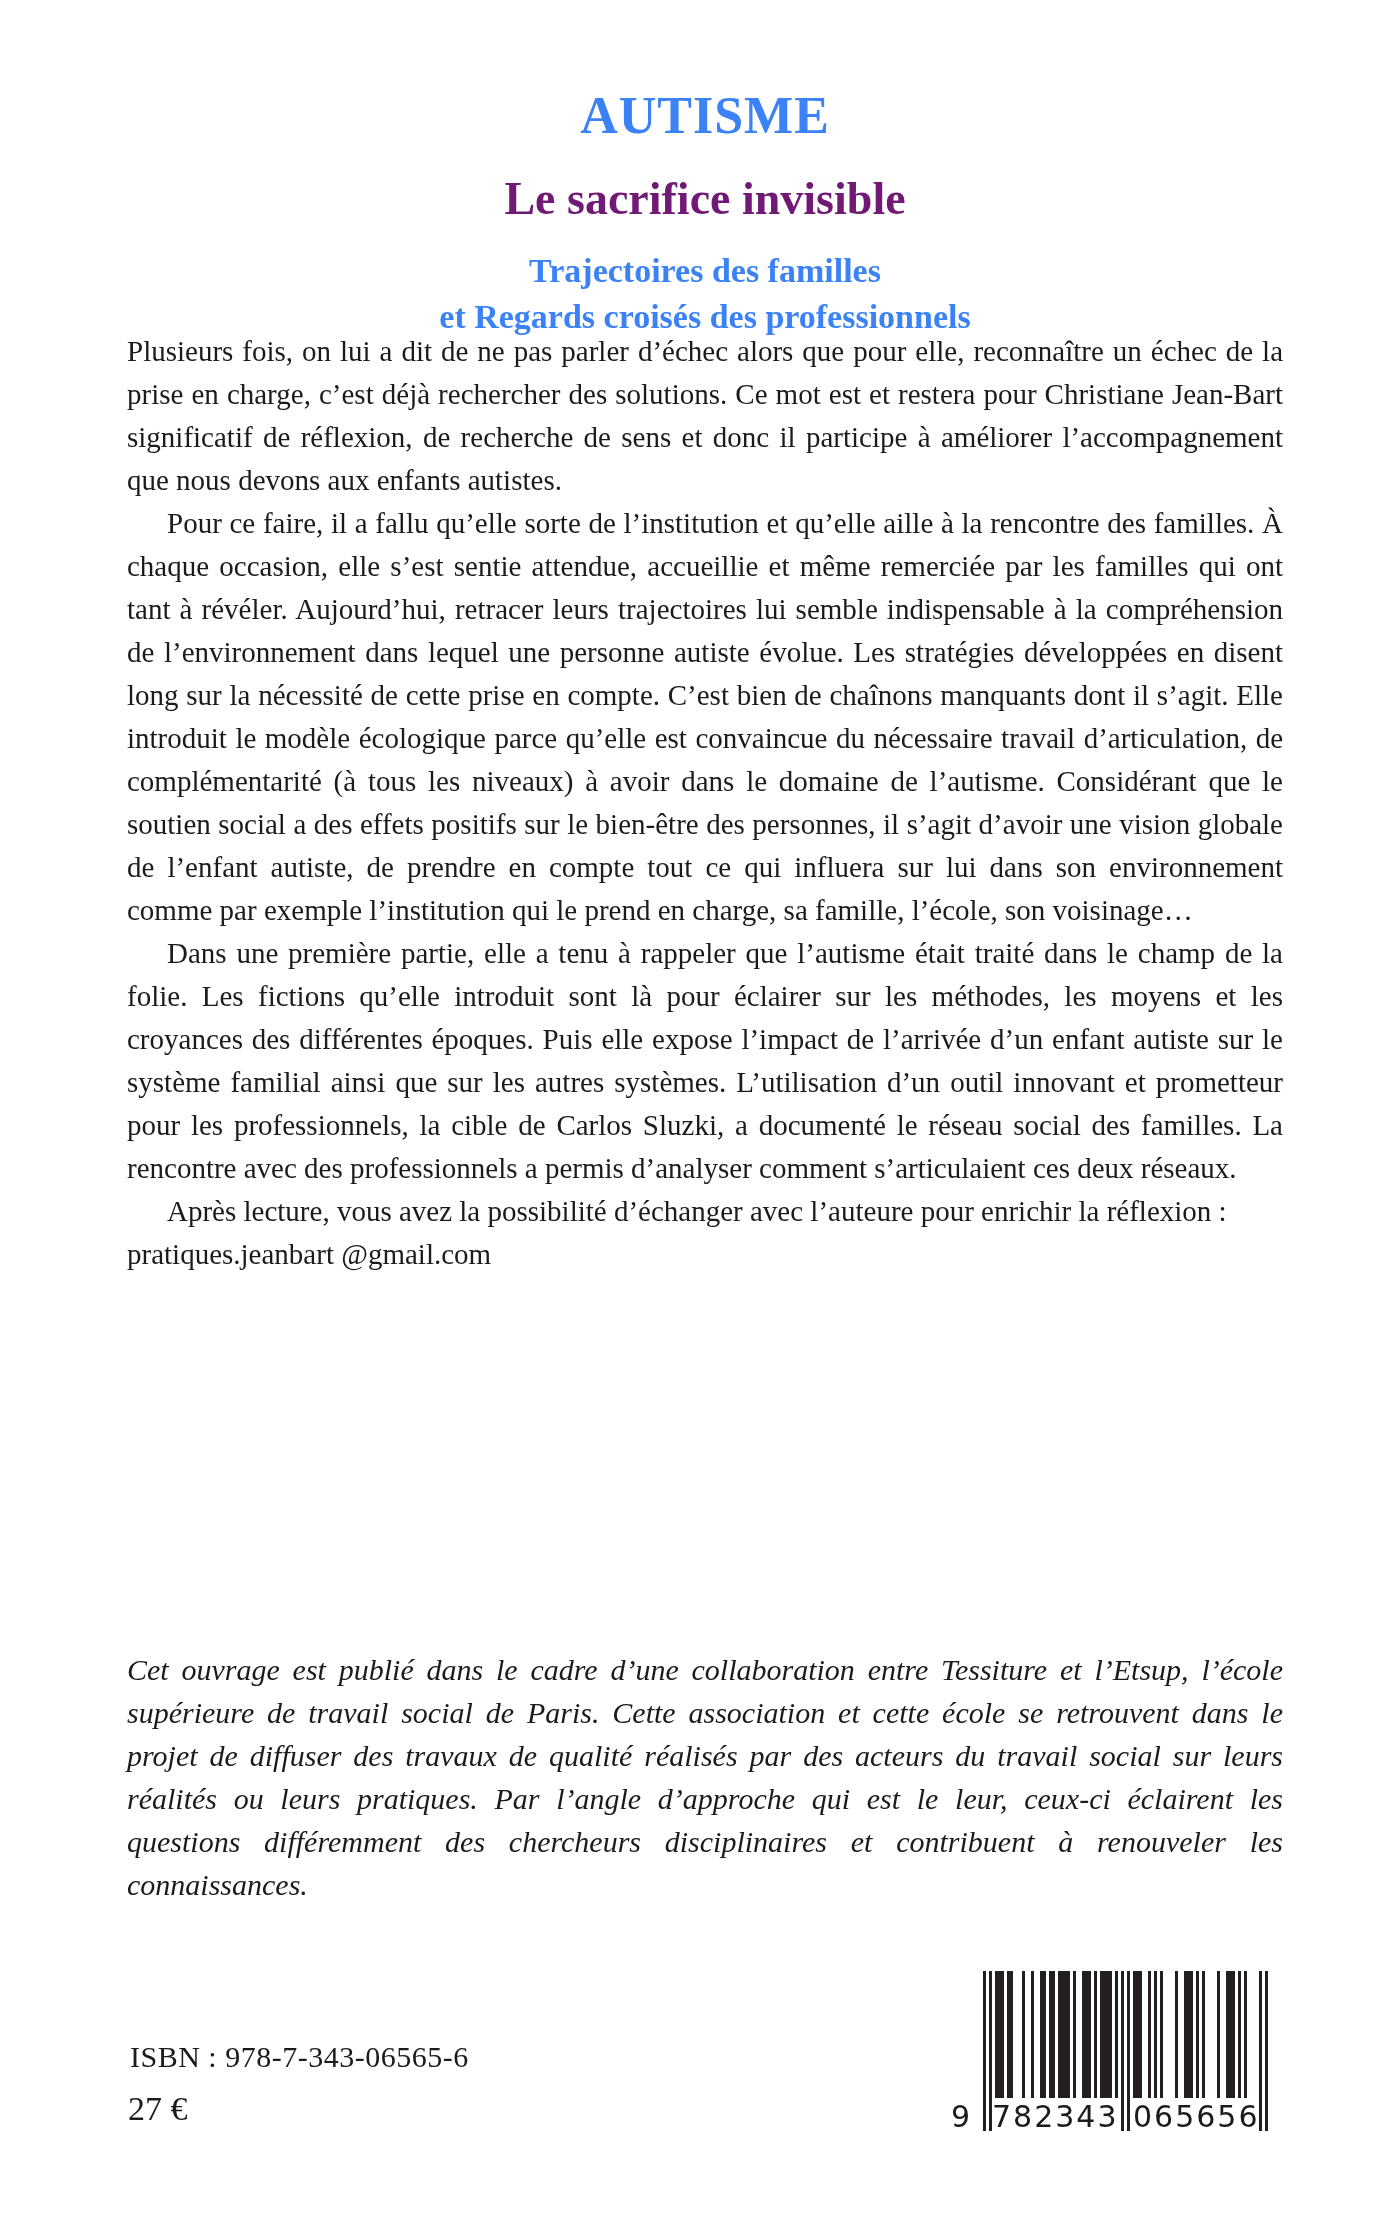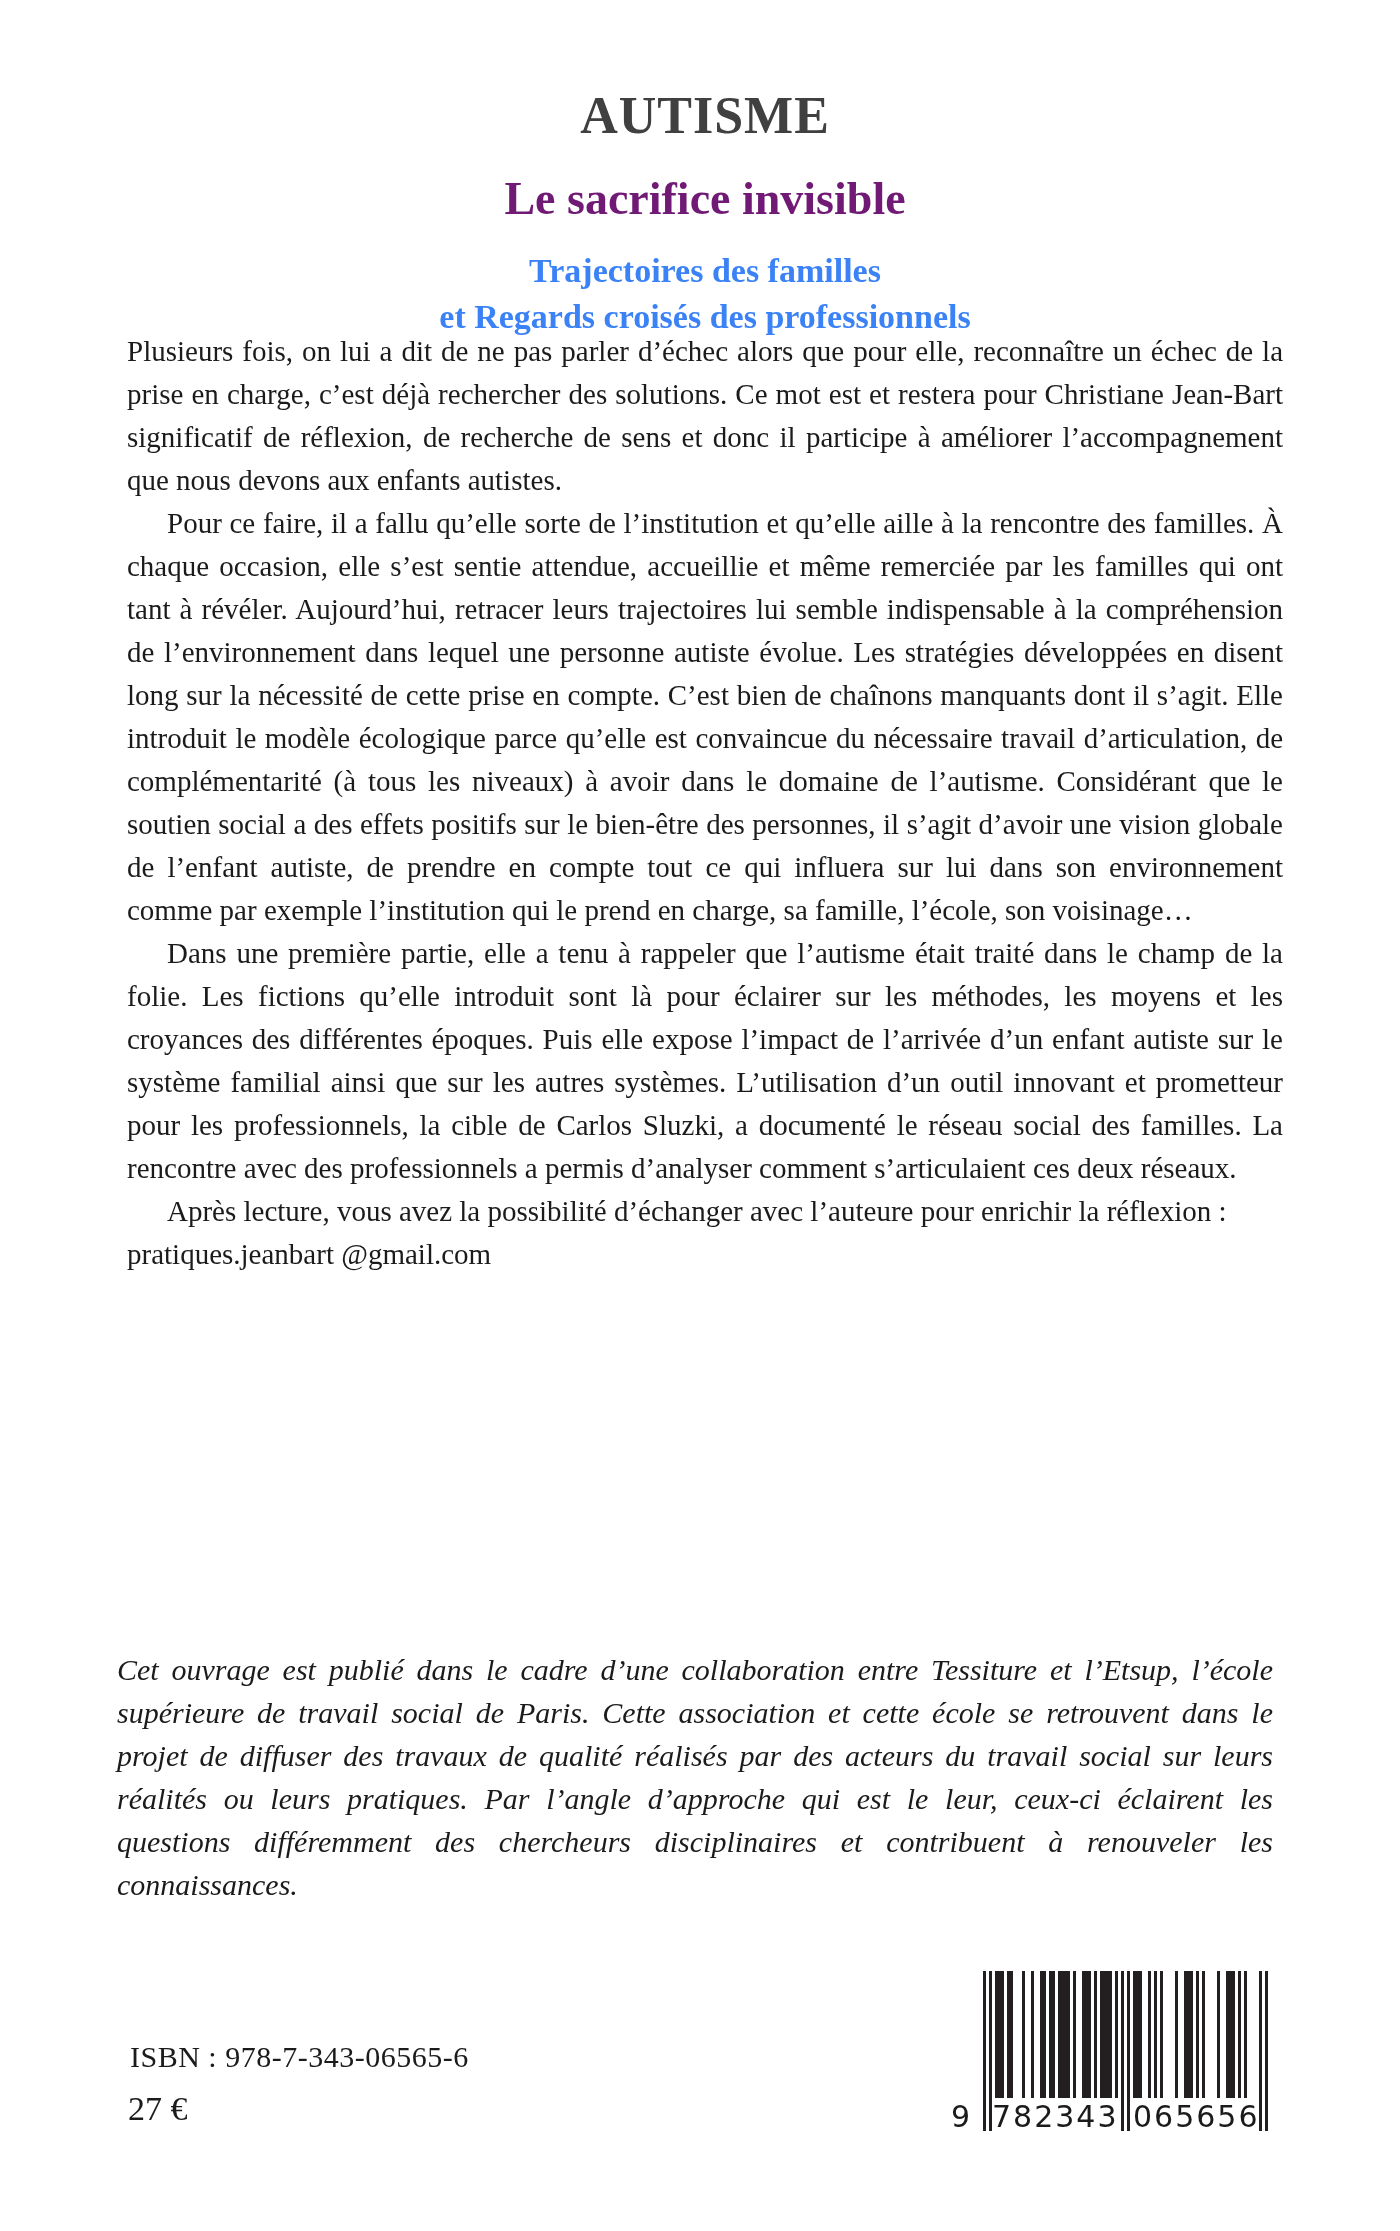--- a/index.html
+++ b/index.html
@@ -45,21 +45,21 @@
     top: 330px;
     width: 1156px;
     font-size: 29px;
     line-height: 43px;
     text-align: justify;
   }
   .body-text p { margin: 0; }
   .body-text p.indent { text-indent: 40px; }
   .publisher-note {
     position: absolute;
-    left: 117px;
+    left: 127px;
     top: 1648px;
     width: 1156px;
     font-size: 30px;
     line-height: 43px;
     font-style: italic;
     text-align: justify;
   }
   .isbn {
     position: absolute;
     left: 130px;
@@ -91,21 +91,21 @@
   }
   .d-first { left: -32px; }
   .d-left  { left: 9px;   width: 126px; text-align: center; letter-spacing: 2px; }
   .d-right { left: 150px; width: 126px; text-align: center; letter-spacing: 2px; }
 </style>
 </head>
 <body>
 
 <div class="page">
 
-  <h1 class="centered-block book-title accent" style="color: #404040;">AUTISME</h1>
+  <h1 class="centered-block book-title accent" style="color: #3b82f6;">AUTISME</h1>
 
   <h2 class="centered-block book-subtitle accent" style="color: #701a75;">Le sacrifice invisible</h2>
 
   <h3 class="centered-block tagline">
     <span>Trajectoires des familles</span><br>
     <span>et Regards croisés des professionnels</span>
   </h3>
 
   <main class="body-text" id="paragraphs">
       <p>Plusieurs fois, on lui a dit de ne pas parler d’échec alors que pour elle, reconnaître un échec de la prise en charge, c’est déjà rechercher des solutions. Ce mot est et restera pour Christiane Jean-Bart significatif de réflexion, de recherche de sens et donc il participe à améliorer l’accompagnement que nous devons aux enfants autistes.</p>

